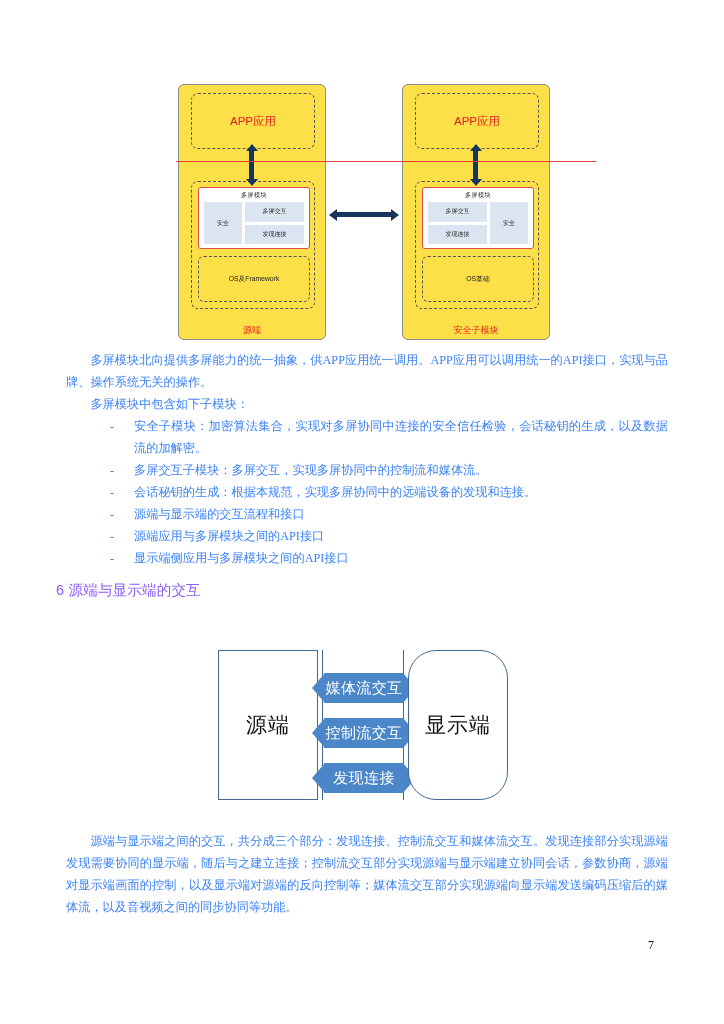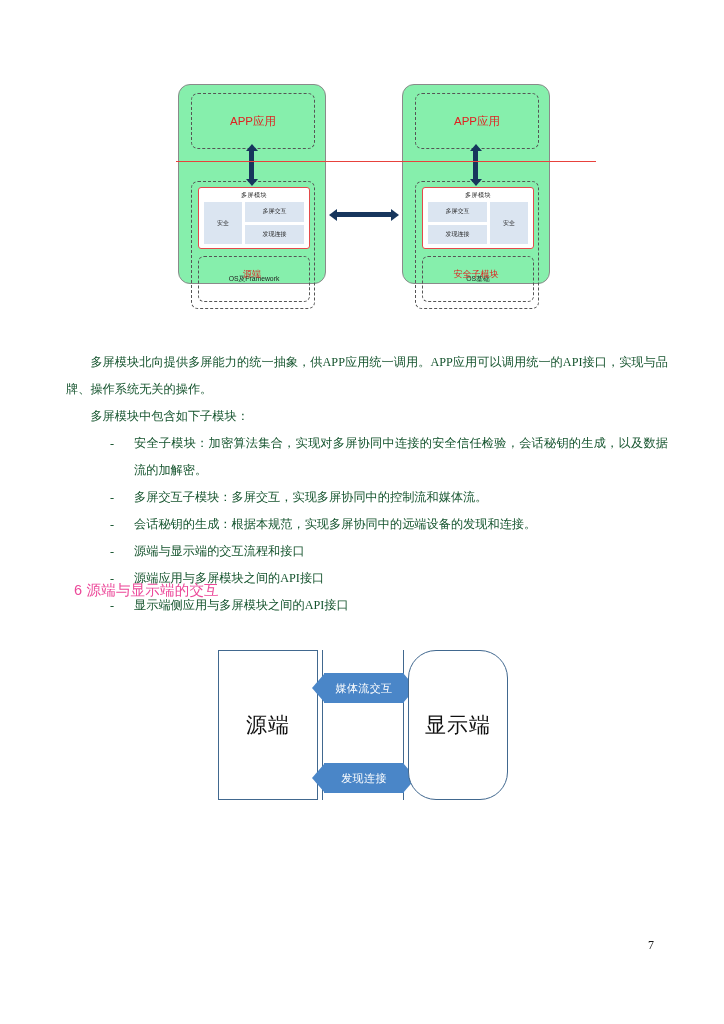--- a/index.html
+++ b/index.html
@@ -29,25 +29,25 @@
     position: absolute;
     left: 178px;
     top: 84px;
     width: 372px;
     height: 252px;
   }
   .arch-col {
     position: absolute;
     top: 0;
     width: 148px;
-    height: 200px;
+    height: 256px;
     border: 1px solid #8a8a8a;
-    border-radius: 12px;
-    box-sizing: border-box;
-    background: #86efac;
+    border-radius: 6px;
+    box-sizing: border-box;
+    background: #fde047;
   }
   .arch-col.left  { left: 0px; }
   .arch-col.right { left: 224px; }
 
   .app-box {
     position: absolute;
     left: 12px;
     top: 8px;
     width: 124px;
     height: 56px;
@@ -210,22 +210,22 @@
     height: 1.4px;
     background: #e8413c;
   }
 
   
   .body-text {
     position: absolute;
     left: 66px;
     width: 602px;
     font-size: 12.2px;
-    line-height: 27px;
-    color: #14532d;
+    line-height: 22px;
+    color: #3b82f6;
     text-align: justify;
   }
   .para { text-indent: 2em; margin: 0; }
   .para.noind { text-indent: 0; }
 
   ul.dashlist {
     list-style: none;
     margin: 0;
     padding: 0;
   }
@@ -240,23 +240,22 @@
     top: 0;
   }
 
   
   .heading {
     position: absolute;
     left: 56px;
     top: 581px;
     font-family: "Liberation Sans", sans-serif;
     font-size: 14.5px;
-    color: #ec4899;
+    color: #8b5cf6;
     letter-spacing: .2px;
-    margin-left: 18px;
   }
 
   
   .diagram2 {
     position: absolute;
     left: 218px;
     top: 650px;
     width: 290px;
     height: 150px;
   }
@@ -313,21 +312,21 @@
   }
   .bidir .tip.l { left: 0;  border-right: 13px solid #4a86c8; }
   .bidir .tip.r { right: 0; border-left: 13px solid #4a86c8; }
   .bidir .txt {
     position: absolute;
     inset: 0;
     display: flex;
     align-items: center;
     justify-content: center;
     color: #ffffff;
-    font-size: 11px;
+    font-size: 15px;
     font-family: Liberation Sans, sans-serif;
     letter-spacing: .4px;
   }
   .bidir.a1 { top: 23px; }
   .bidir.a2 { top: 68px; }
   .bidir.a3 { top: 113px; }
 
   
   .pagenum {
     position: absolute;
@@ -436,27 +435,36 @@
   <div class="diagram2">
     <div class="endpoint src">源端</div>
 
     <div class="arrow-stack">
       <div class="bidir a1">
         <div class="bar"></div>
         <div class="tip l"></div>
         <div class="tip r"></div>
         <div class="txt">媒体流交互</div>
       </div>
+      <div class="bidir a2">
+        <div class="bar"></div>
+        <div class="tip l"></div>
+        <div class="tip r"></div>
+        <div class="txt">控制流交互</div>
+      </div>
       <div class="bidir a3">
         <div class="bar"></div>
         <div class="tip l"></div>
         <div class="tip r"></div>
         <div class="txt">发现连接</div>
       </div>
     </div>
 
     <div class="endpoint dst">显示端</div>
   </div>
 
+  <div class="body-text" style="top:830px;">
+    <p class="para">源端与显示端之间的交互，共分成三个部分：发现连接、控制流交互和媒体流交互。发现连接部分实现源端发现需要协同的显示端，随后与之建立连接；控制流交互部分实现源端与显示端建立协同会话，参数协商，源端对显示端画面的控制，以及显示端对源端的反向控制等；媒体流交互部分实现源端向显示端发送编码压缩后的媒体流，以及音视频之间的同步协同等功能。</p>
+  </div>
 
   <div class="pagenum">7</div>
 
 </div>
 
 </body></html>

